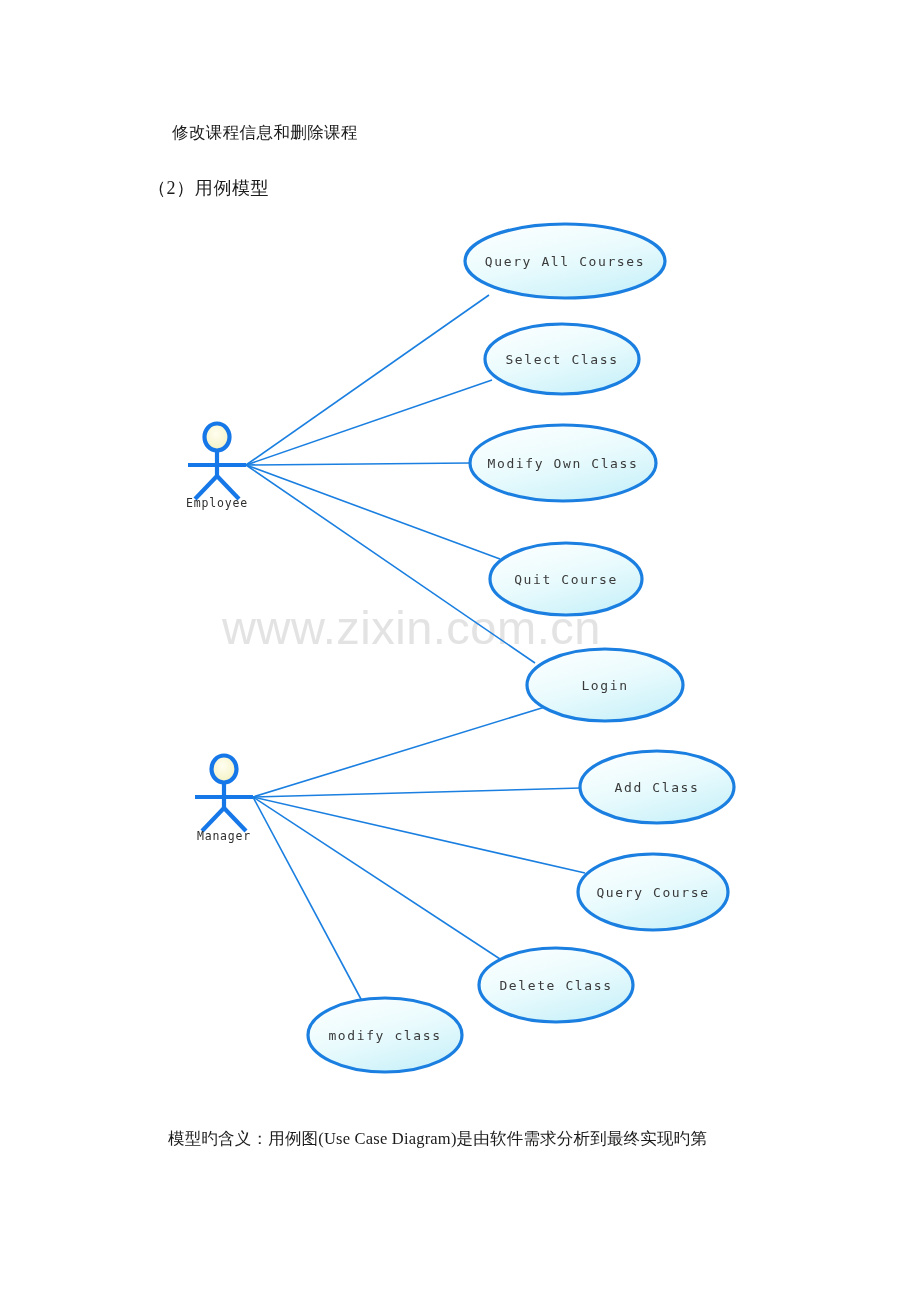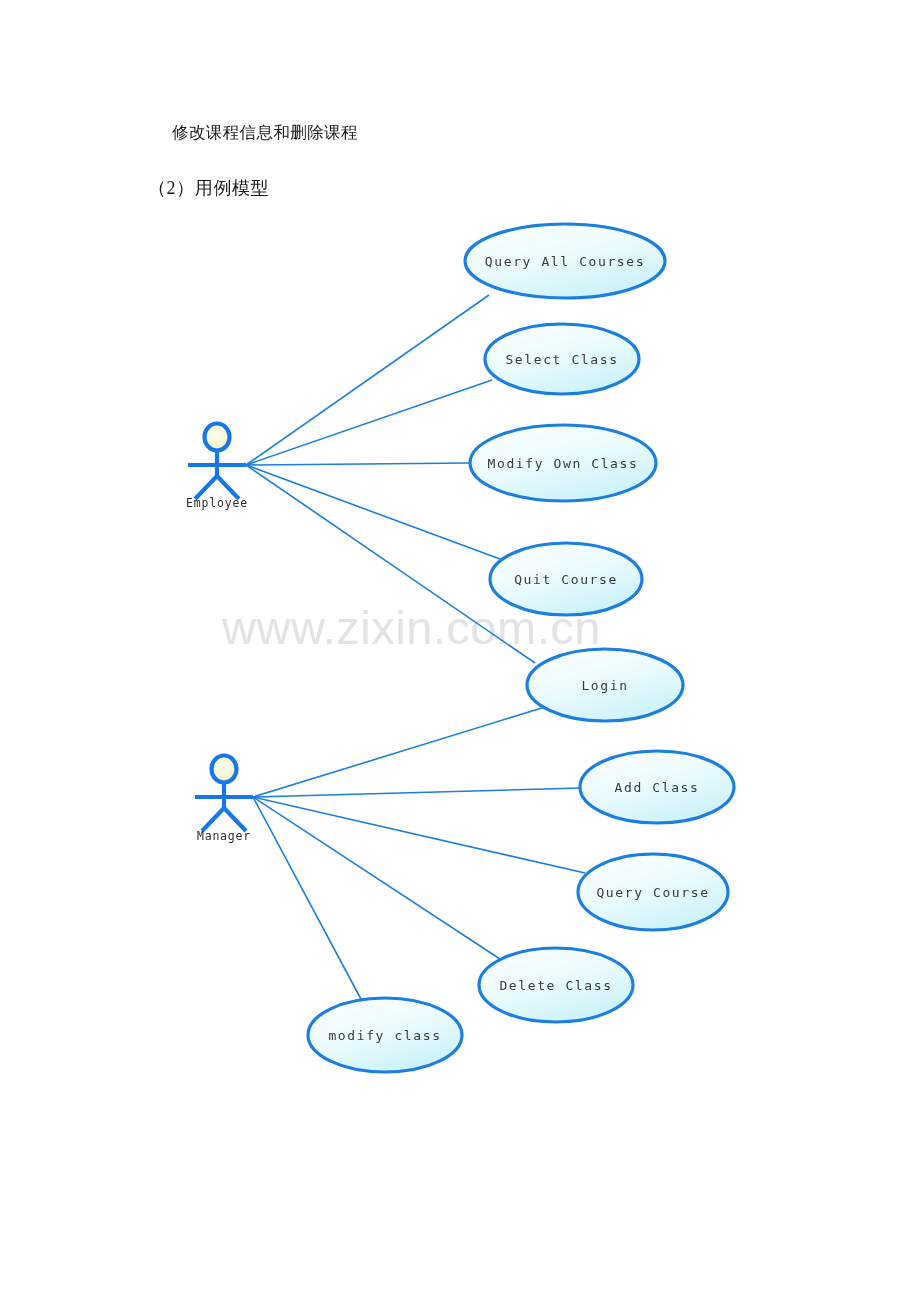--- a/index.html
+++ b/index.html
@@ -163,14 +163,15 @@
           <ellipse cx="224" cy="574" rx="12.5" ry="13.5" fill="url(#head-grad)" stroke="#1677e8" stroke-width="4.2"></ellipse>
           <line x1="224" y1="588" x2="224" y2="614" stroke="#1677e8" stroke-width="4.2"></line>
           <line x1="195" y1="602" x2="253" y2="602" stroke="#1677e8" stroke-width="4.2"></line>
           <line x1="224" y1="613" x2="202" y2="636" stroke="#1677e8" stroke-width="4.2"></line>
           <line x1="224" y1="613" x2="246" y2="636" stroke="#1677e8" stroke-width="4.2"></line>
           <text x="224" y="645" text-anchor="middle" class="actor-label">Manager</text>
         </g>
       </g>
   </svg>
 
+  <div class="doc-line" id="caption-line">模型旳含义：用例图(Use Case Diagram)是由软件需求分析到最终实现旳第</div>
 
 </div>
 
 </body></html>

